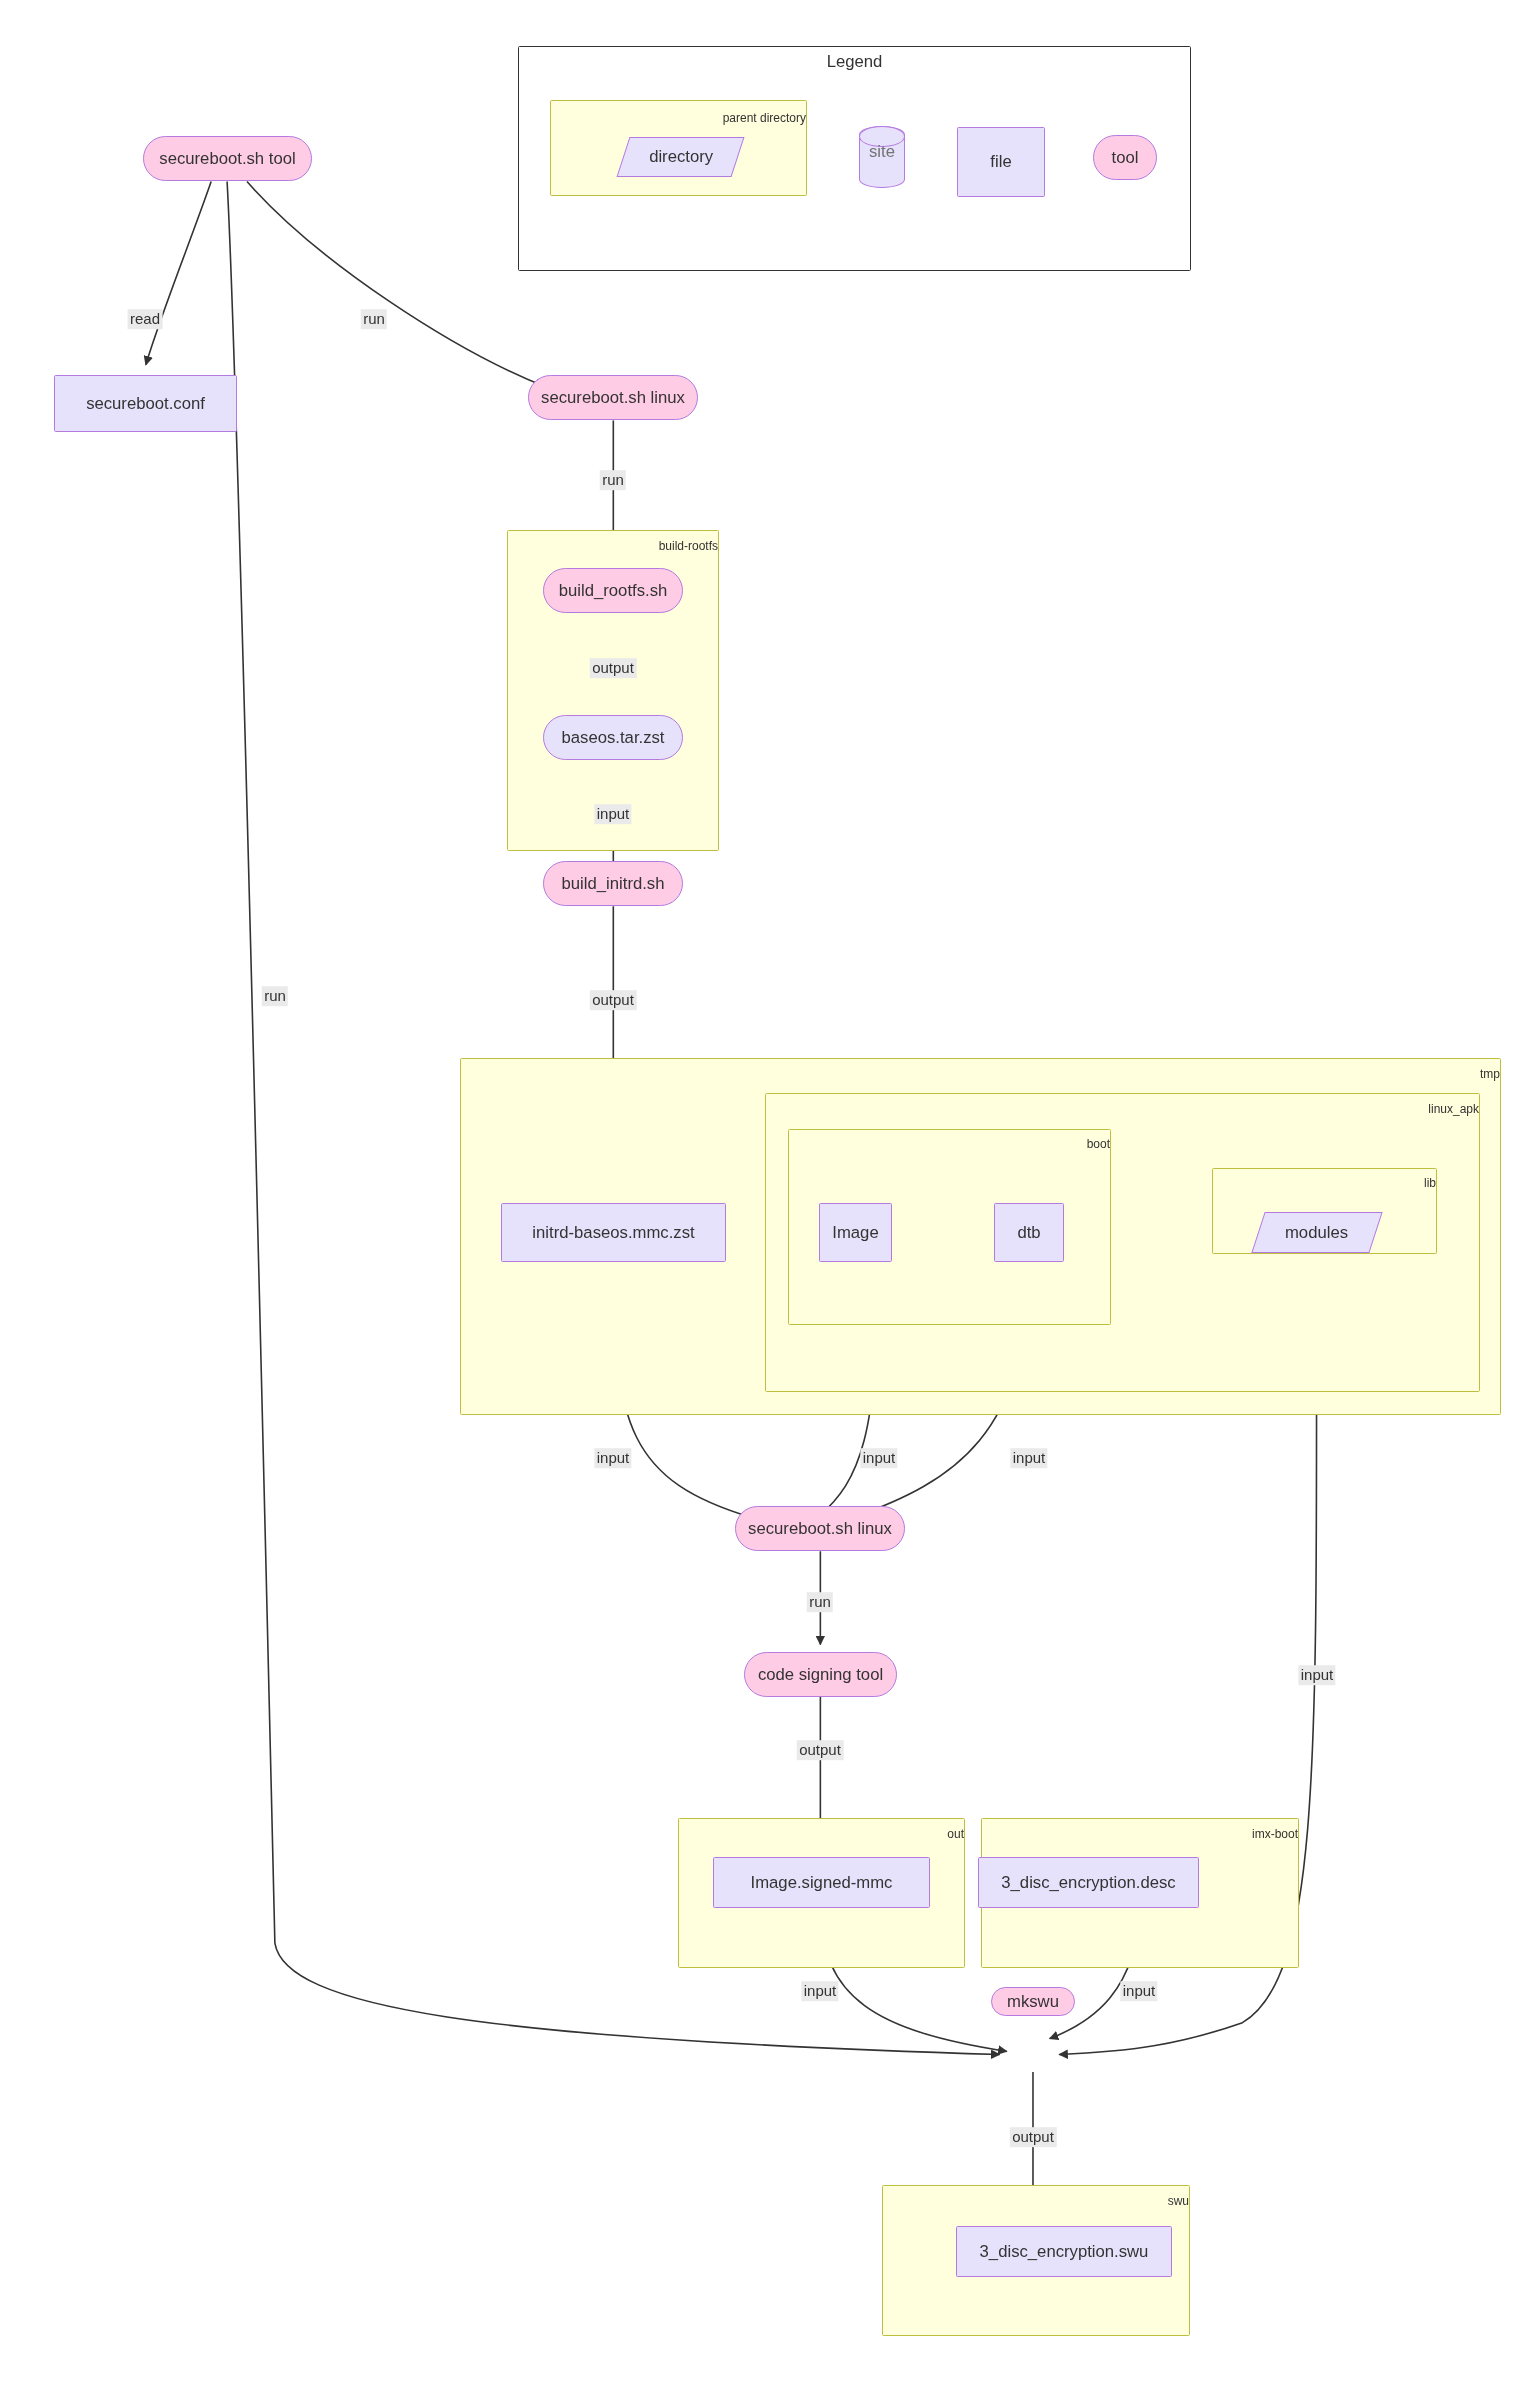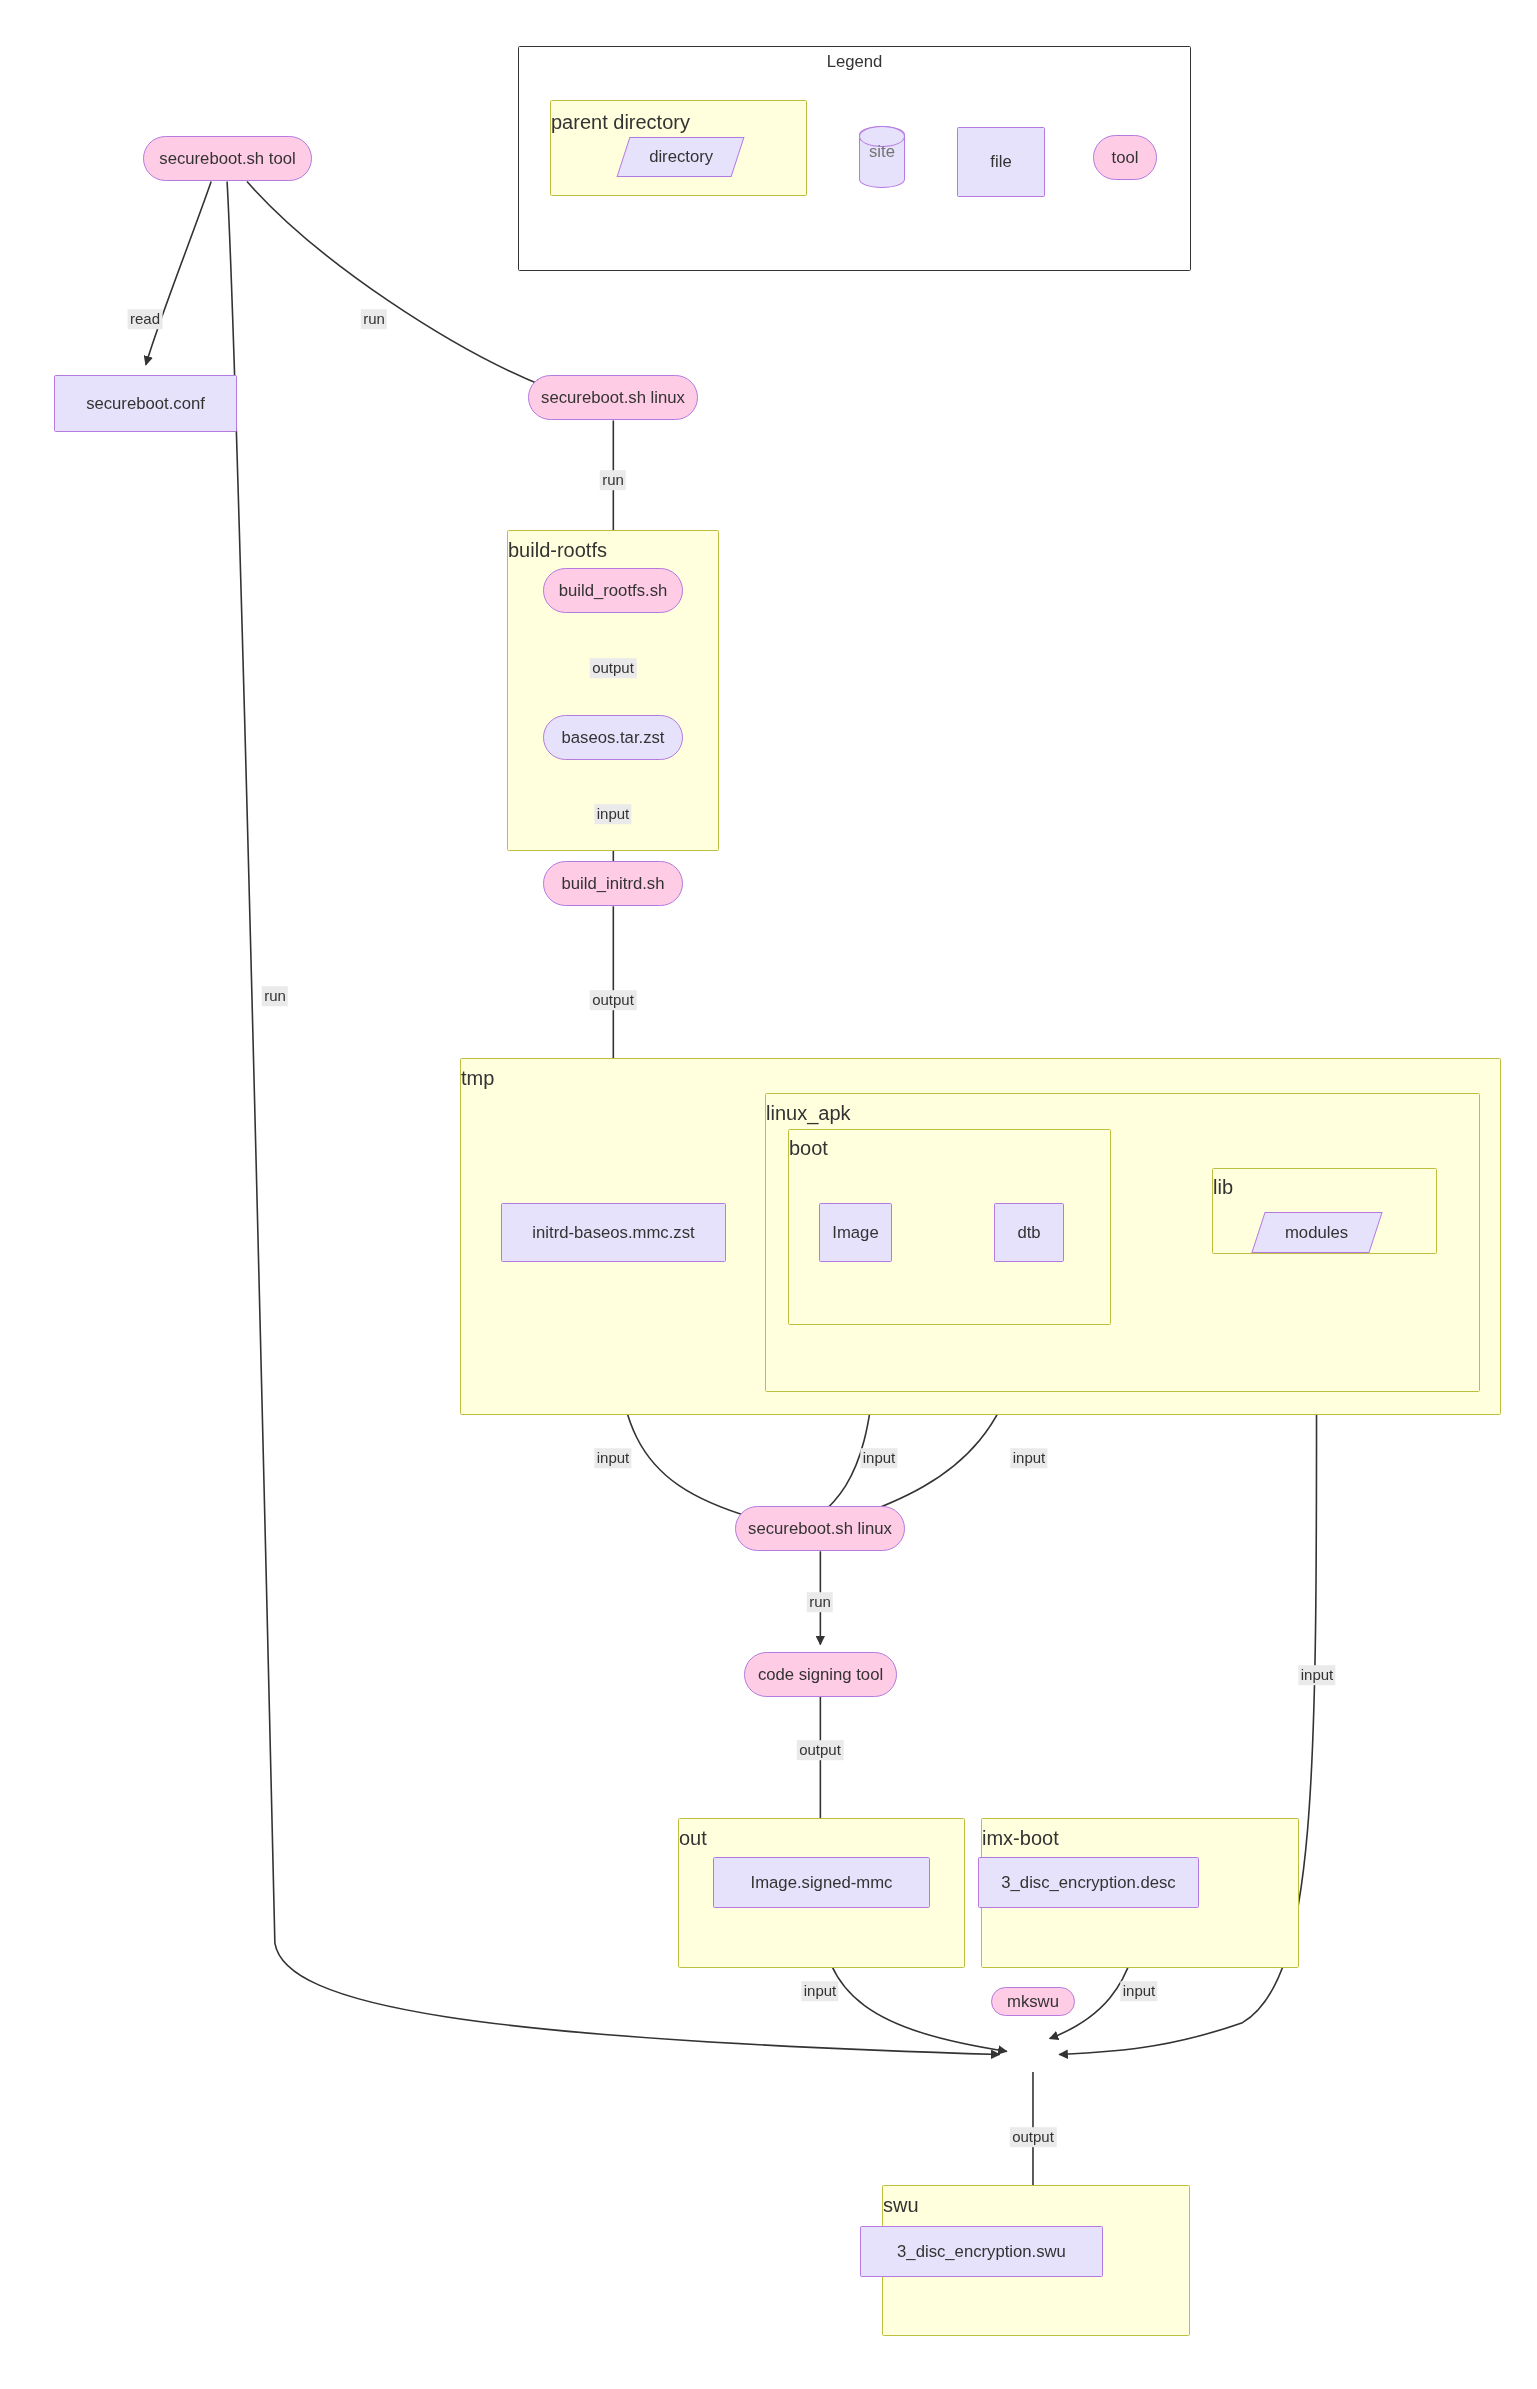--- a/index.html
+++ b/index.html
@@ -70,22 +70,22 @@
     position: absolute;
     box-sizing: border-box;
     background: #ffffdd;
     border: 1.3px solid #bfbf3f;
     border-radius: 1.6px;
   }
   .cluster-label {
     position: absolute;
     left: 0;
     right: 0;
-    text-align: left;
-    font-size: 20px;
+    text-align: right;
+    font-size: 12px;
     color: #333333;
     white-space: nowrap;
   }
   
   .legend-frame {
     position: absolute;
     box-sizing: border-box;
     background: #ffffff;
     border: 1.4px solid #333333;
     border-radius: 1.6px;
@@ -294,21 +294,21 @@
   </div>
 
   <div class="node file" style="left:978px; top:1857px; width:221px; height:51px;">
     <span>3_disc_encryption.desc</span>
   </div>
 
   <div class="node tool" style="left:991px; top:1987px; width:84px; height:29px;">
     <span>mkswu</span>
   </div>
 
-  <div class="node file" style="left:860px; top:2226px; width:243px; height:51px;">
+  <div class="node file" style="left:956px; top:2226px; width:216px; height:51px;">
     <span>3_disc_encryption.swu</span>
   </div>
 
   <div class="edge-label" style="left:145px; top:319px;">read</div>
 
   <div class="edge-label" style="left:374px; top:319px;">run</div>
 
   <div class="edge-label" style="left:275px; top:996px;">run</div>
 
   <div class="edge-label" style="left:613px; top:480px;">run</div>

